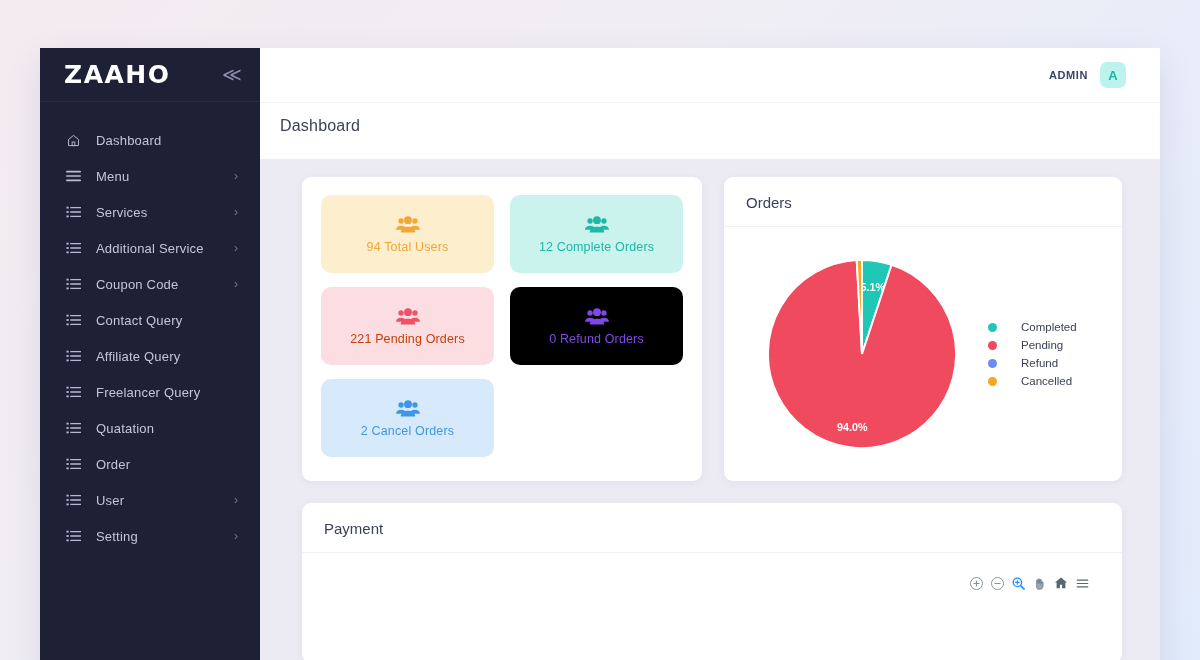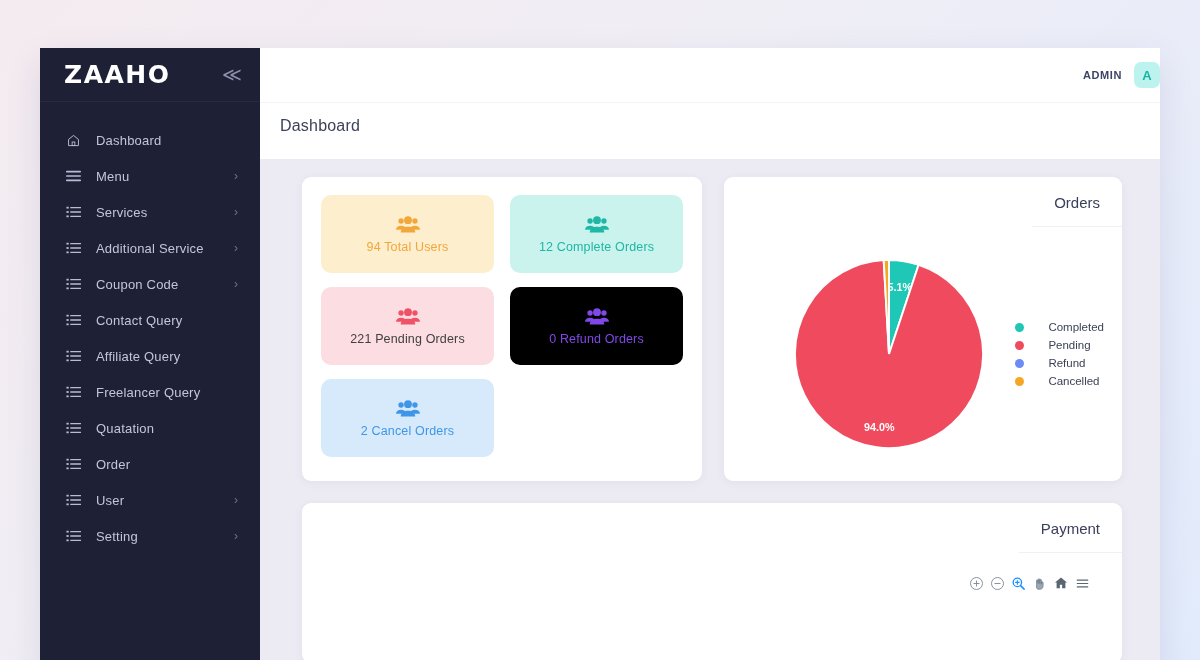--- a/index.html
+++ b/index.html
@@ -56,21 +56,21 @@
   .nav-label { flex: 1; padding-left: 8px; letter-spacing: .2px; }
   .nav-caret { color: #6f7390; font-size: 12px; line-height: 1; }
 
   
   #main {
     flex: 1; display: flex; flex-direction: column;
     background: #eceaf3; min-width: 0;
   }
   .topbar {
     height: 54px; background: #ffffff; display: flex;
-    align-items: center; justify-content: flex-end; 
+    align-items: center; justify-content: flex-end; padding-right: 34px;
     gap: 12px;
   }
   .admin-label {
     font-size: 11px; font-weight: 700; color: #3e4465; letter-spacing: .6px;
   }
   .avatar {
     width: 26px; height: 26px; border-radius: 7px;
     background: #bdf3ee; color: #1ab3a6;
     display: flex; align-items: center; justify-content: center;
     font-size: 13px; font-weight: 600;
@@ -82,21 +82,20 @@
   .page-title { font-size: 16px; color: #3c4257; letter-spacing: .2px; }
 
   .content {
     flex: 1; padding: 18px 38px 0 42px; overflow: hidden;
   }
   .row-top { display: flex; gap: 22px; }
 
   .card {
     background: #fff; border-radius: 9px;
     box-shadow: 0 2px 10px rgba(60,60,100,.06);
-    align-items: flex-end;
   }
   .card-stats { width: 400px; flex: 0 0 400px; padding: 18px 19px; }
   .stat-grid { display: grid; grid-template-columns: 1fr 1fr; gap: 14px 16px; }
   .stat-tile {
     height: 78px; border-radius: 10px;
     display: flex; flex-direction: column;
     align-items: center; justify-content: center; gap: 5px; cursor: pointer;
   }
   .stat-ico { line-height: 0; }
   .stat-text { font-size: 12.5px; letter-spacing: .15px; }
@@ -308,21 +307,21 @@
               </div>
               <div class="stat-tile" style="background: rgb(252, 221, 225);">
                 <span class="stat-ico"><svg width="26" height="20" viewBox="0 0 30 22">
                     <circle cx="7" cy="6.4" r="3.1" fill="#ef5267"></circle>
                     <circle cx="23" cy="6.4" r="3.1" fill="#ef5267"></circle>
                     <path d="M1.2 16.4c0-3 2.6-4.6 5.8-4.6s5.8 1.6 5.8 4.6z" fill="#ef5267"></path>
                     <path d="M17.2 16.4c0-3 2.6-4.6 5.8-4.6s5.8 1.6 5.8 4.6z" fill="#ef5267"></path>
                     <circle cx="15" cy="5.4" r="4.5" fill="#ef5267"></circle>
                     <path d="M6.6 19.6c0-4.3 3.8-6.6 8.4-6.6s8.4 2.3 8.4 6.6z" fill="#ef5267"></path>
                   </svg></span>
-                <span class="stat-text" style="color:#404040">221 Pending Orders</span>
+                <span class="stat-text" style="color:#c2410c">221 Pending Orders</span>
               </div>
               <div class="stat-tile" style="background: #000000;">
                 <span class="stat-ico"><svg width="26" height="20" viewBox="0 0 30 22">
                     <circle cx="7" cy="6.4" r="3.1" fill="#8048e8"></circle>
                     <circle cx="23" cy="6.4" r="3.1" fill="#8048e8"></circle>
                     <path d="M1.2 16.4c0-3 2.6-4.6 5.8-4.6s5.8 1.6 5.8 4.6z" fill="#8048e8"></path>
                     <path d="M17.2 16.4c0-3 2.6-4.6 5.8-4.6s5.8 1.6 5.8 4.6z" fill="#8048e8"></path>
                     <circle cx="15" cy="5.4" r="4.5" fill="#8048e8"></circle>
                     <path d="M6.6 19.6c0-4.3 3.8-6.6 8.4-6.6s8.4 2.3 8.4 6.6z" fill="#8048e8"></path>
                   </svg></span>

